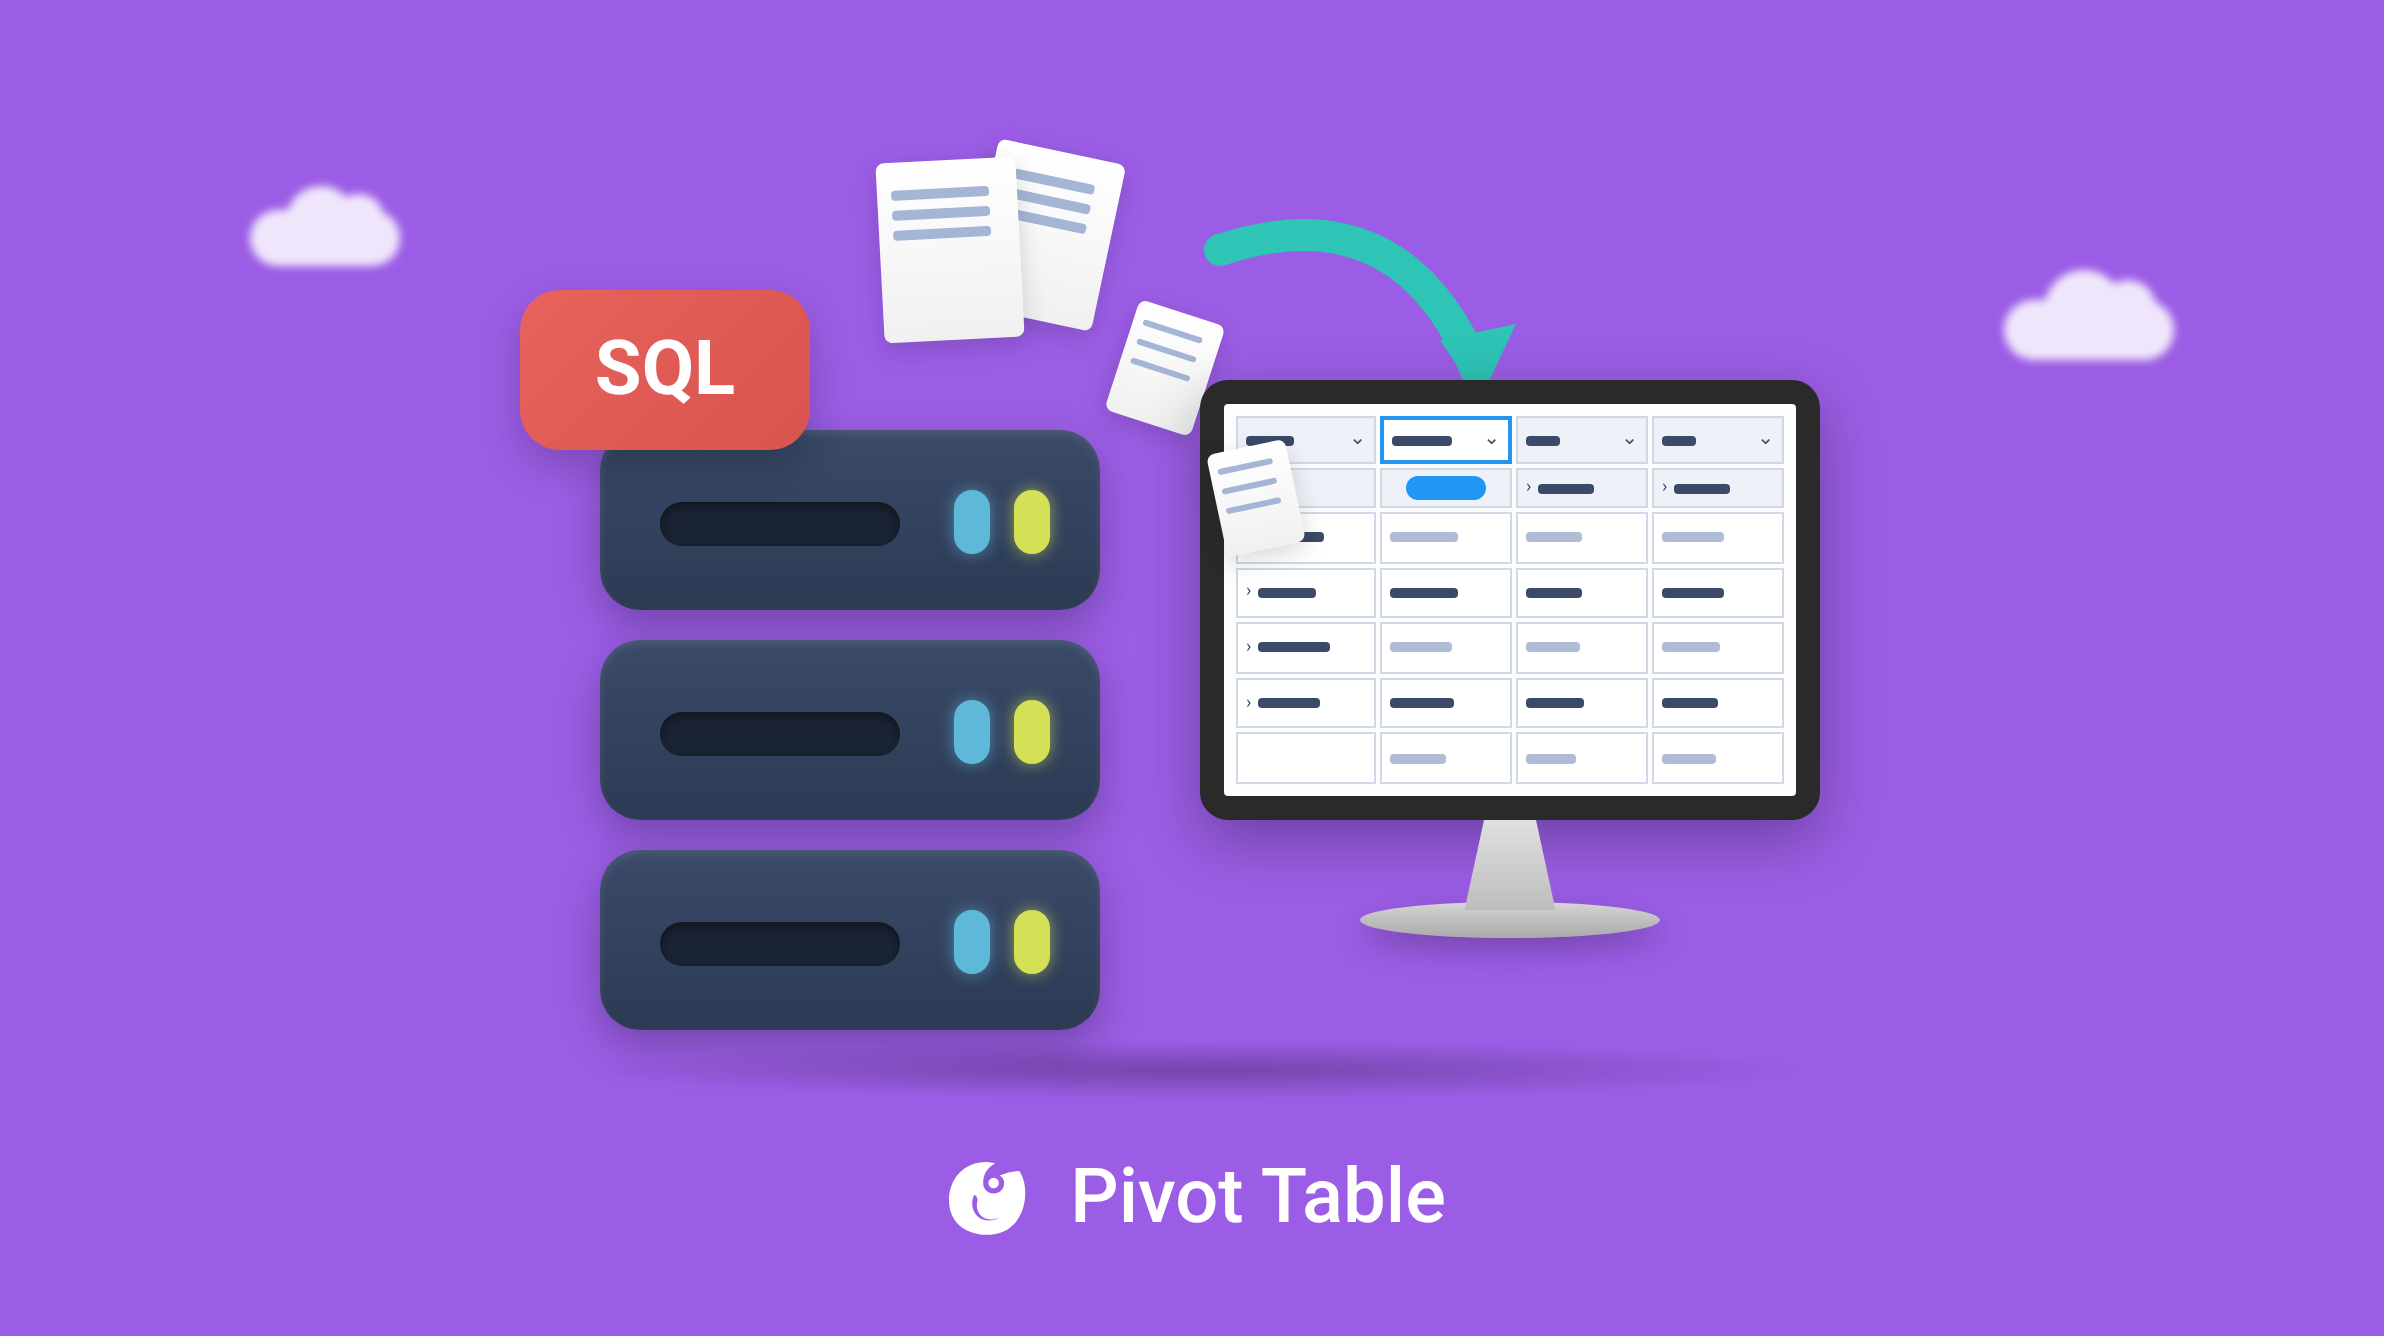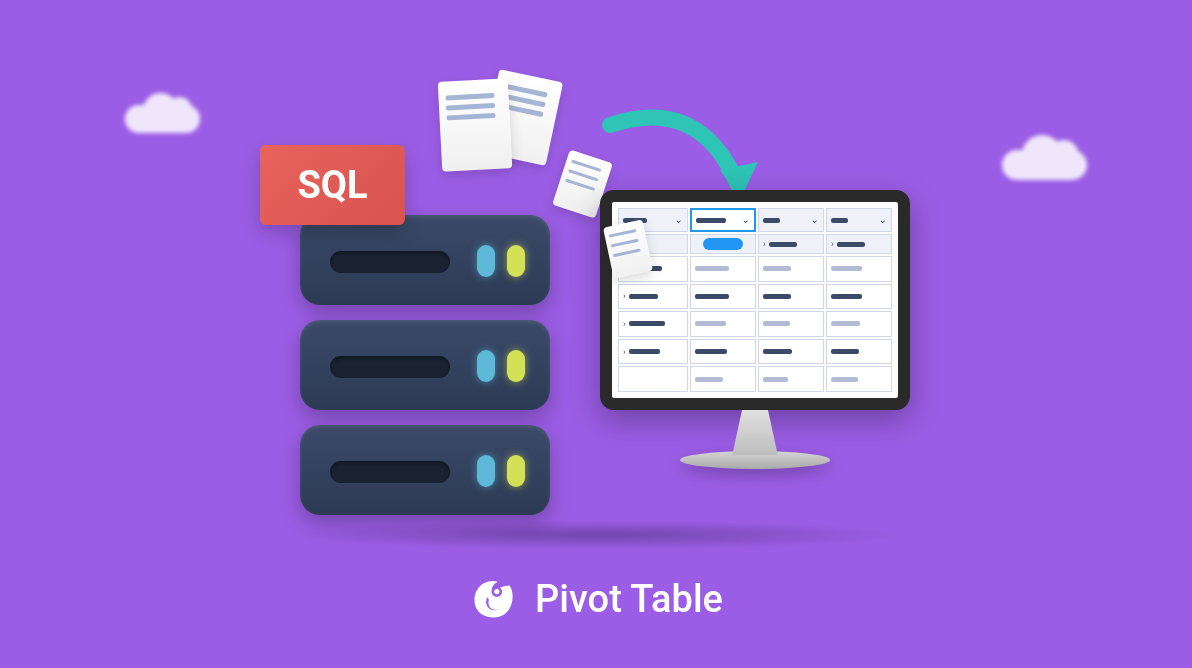--- a/index.html
+++ b/index.html
@@ -70,21 +70,21 @@
   .light-yellow { background: #d4e157; right: 25px; box-shadow: 0 0 8px rgba(212,225,87,0.6); }
 
   
   .sql-badge {
     position: absolute;
     left: 260px;
     top: 145px;
     width: 145px;
     height: 80px;
     background: linear-gradient(135deg, #e8635c 0%, #d9534f 100%);
-    border-radius: 6px;
+    border-radius: 20px;
     display: flex;
     align-items: center;
     justify-content: center;
     color: #fff;
     font-size: 38px;
     font-weight: 700;
     box-shadow: 0 8px 20px rgba(0,0,0,0.2);
     z-index: 5;
   }
 

